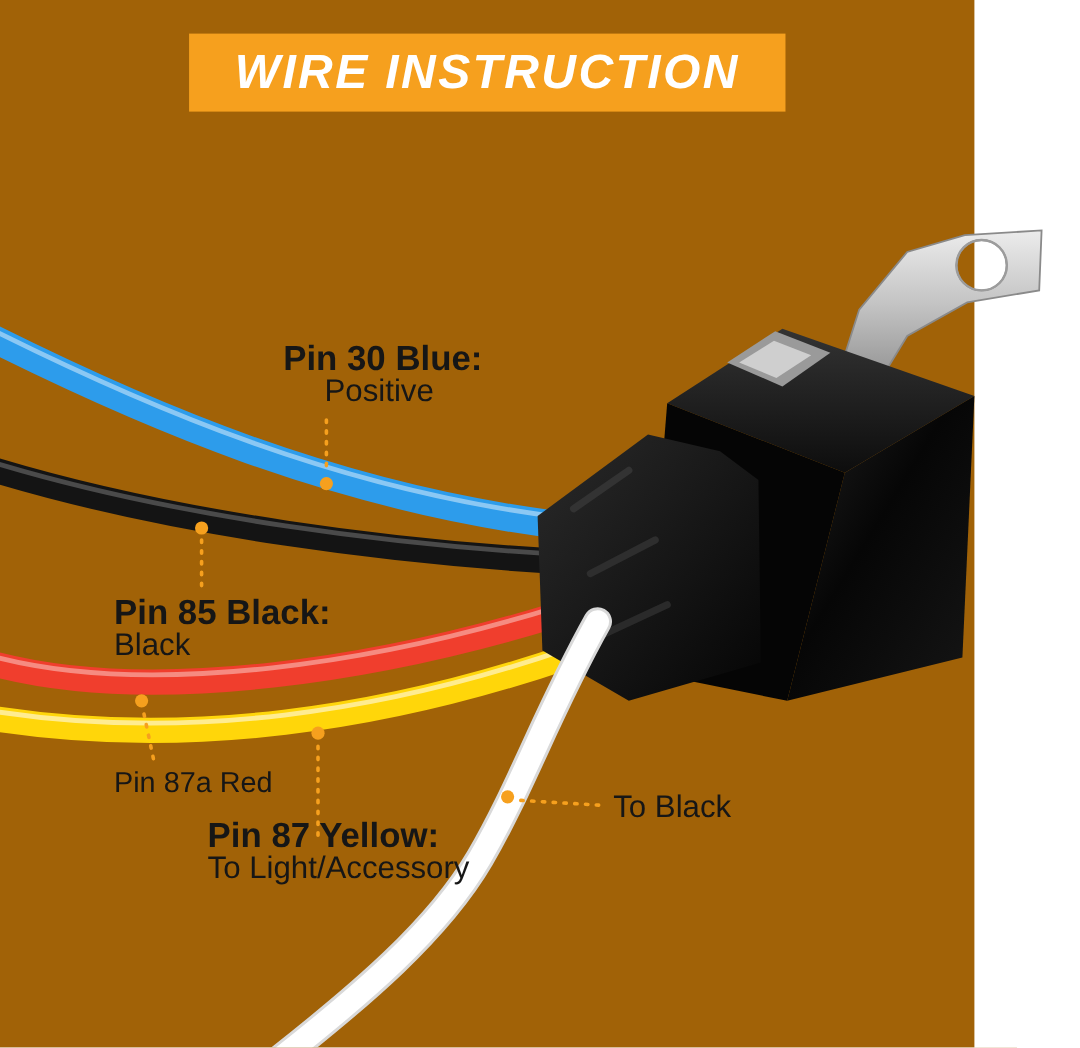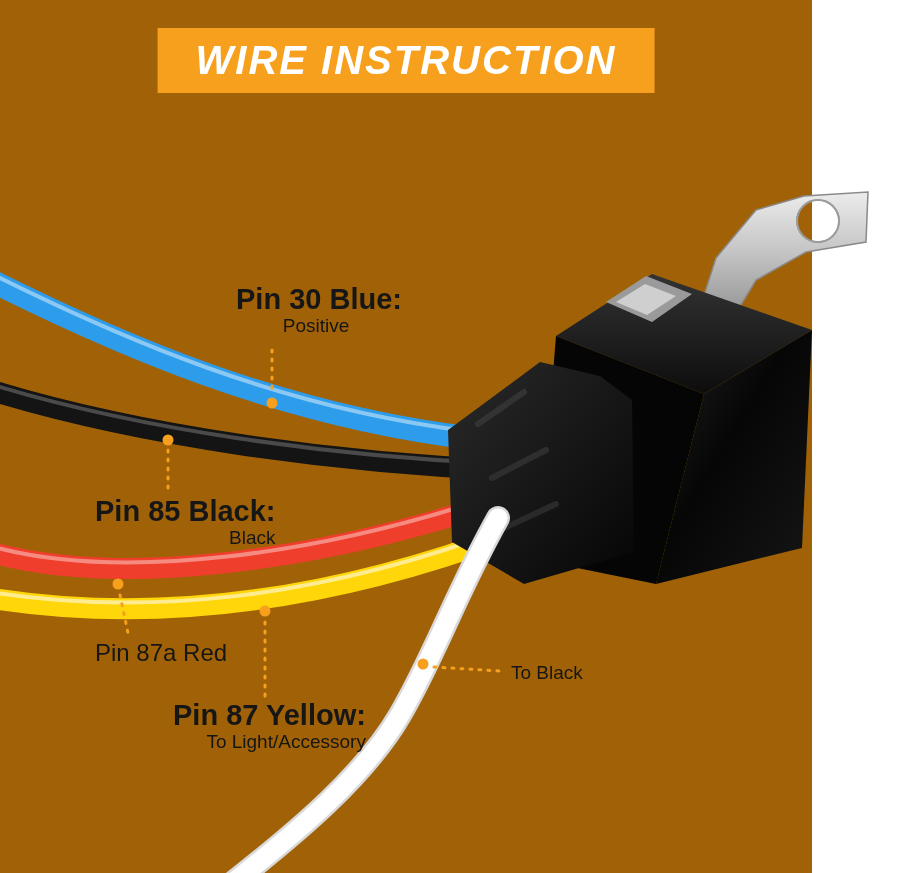--- a/index.html
+++ b/index.html
@@ -5,23 +5,23 @@
   html,body{margin:0;padding:0;background:#ffffff;}
   body{width:900px;height:873px;overflow:hidden;}
   .stage{position:relative;width:812px;height:873px;font-family:"Liberation Sans",sans-serif;background:#a16207;}
   .banner{
     position:absolute;top:28px;left:50%;transform:translateX(-50%);
     background:#F6A01E;color:#ffffff;
     font-style:italic;font-weight:bold;font-size:40px;letter-spacing:2px;
     padding:10px 38px;white-space:nowrap;
   }
   svg.canvas{position:absolute;left:0;top:0;width:900px;height:873px;}
-  .lbl{position:absolute;color:#161616;text-align:right;}
+  .lbl{position:absolute;color:#161616;}
   .lbl .t{font-weight:bold;font-size:29px;line-height:27px;white-space:nowrap;}
-  .lbl .s{font-size:19px;line-height:25px;white-space:nowrap;}
+  .lbl .s{font-size:26px;line-height:25px;white-space:nowrap;}
   .center{text-align:center;}
 </style>
 </head>
 <body>
 
 <div class="stage">
 
   <div class="banner">
     <span>WIRE INSTRUCTION</span>
   </div>
@@ -111,21 +111,21 @@
 
   <div class="lbl" style="left:95px;top:498px;">
     <div class="t">Pin 85 Black:</div>
     <div class="s">Black</div>
   </div>
 
   <div class="lbl" style="left:95px;top:640px;">
     <div class="s" style="font-size:24px;">Pin 87a Red</div>
   </div>
 
-  <div class="lbl" style="left:173px;top:702px;">
+  <div class="lbl" style="left:173px;top:684px;">
     <div class="t">Pin 87 Yellow:</div>
     <div class="s">To Light/Accessory</div>
   </div>
 
   <div class="lbl" style="left:511px;top:660px;">
     <div class="s">To Black</div>
   </div>
 
 </div>
 

